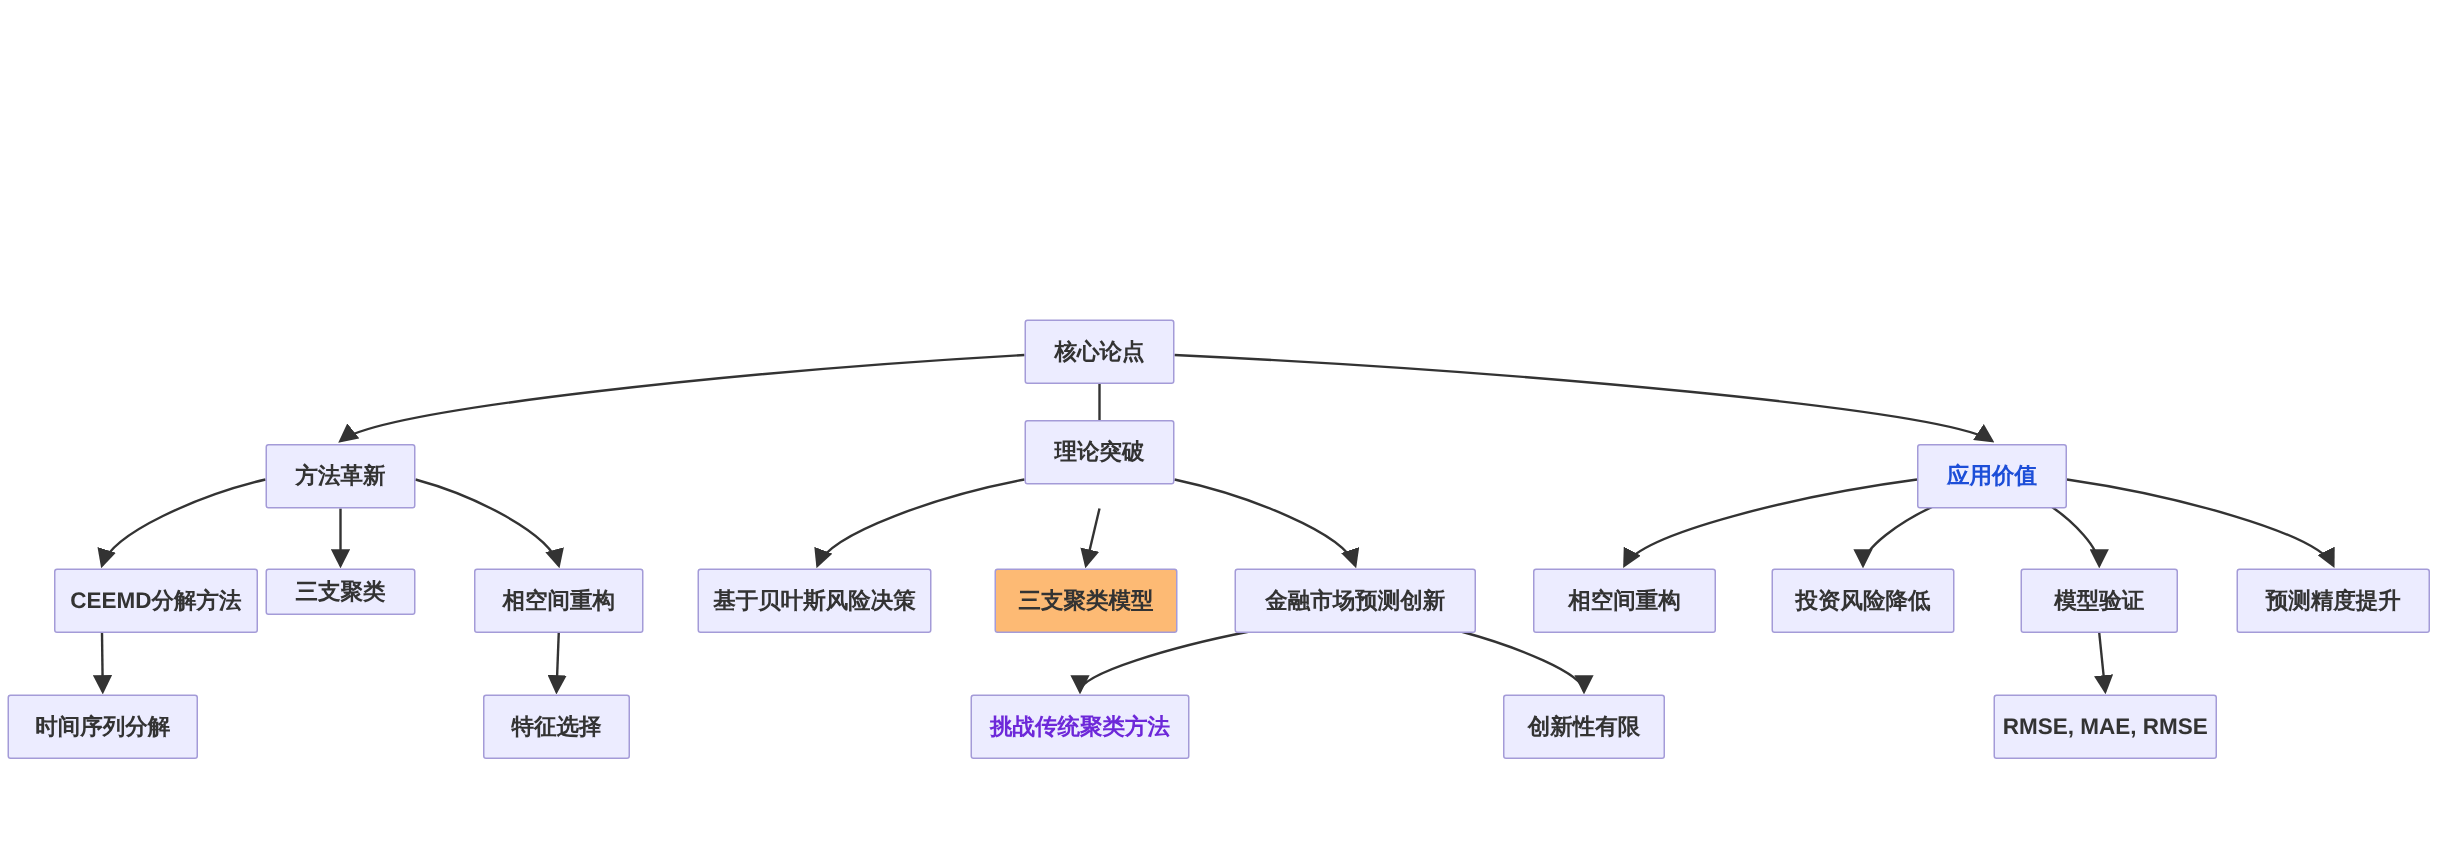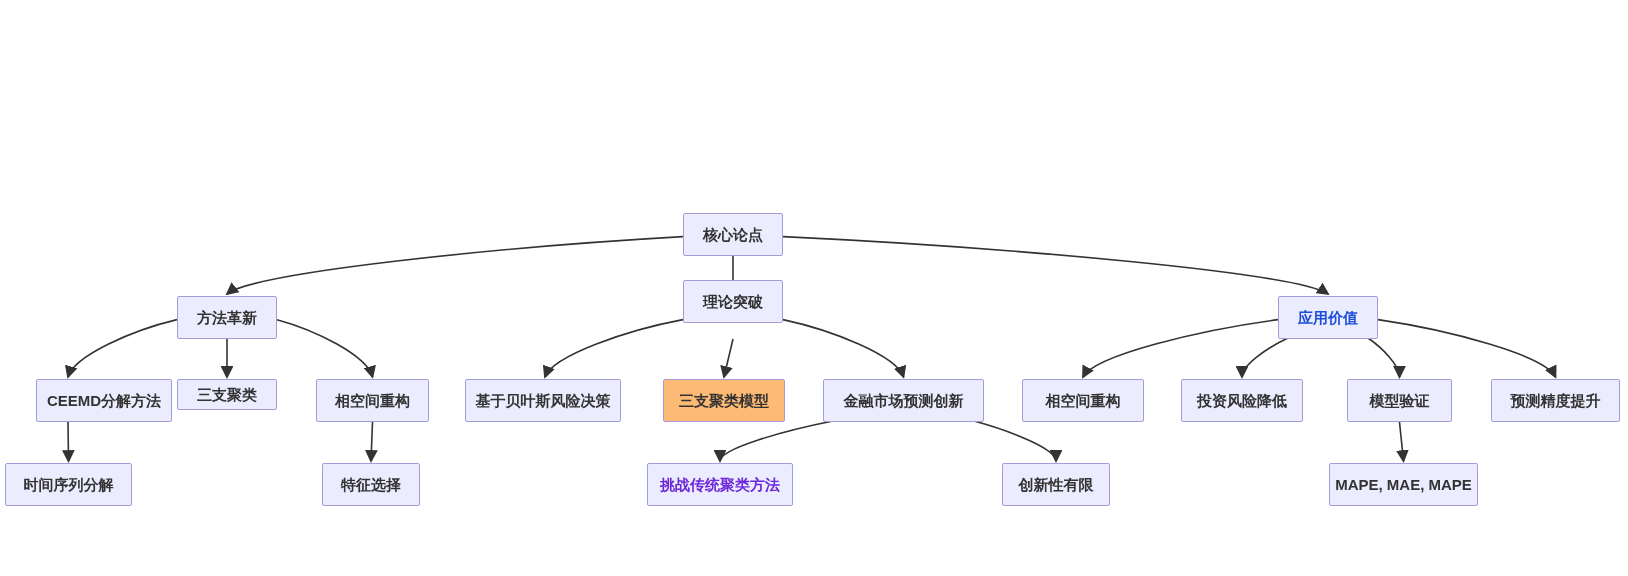--- a/index.html
+++ b/index.html
@@ -83,15 +83,15 @@
       <div class="node" style="left: 663px; top: 379px; width: 122px; height: 43px; background: #fdba74; border: 1px solid rgb(164, 155, 216); color: rgb(51, 51, 51);">三支聚类模型</div>
       <div class="node" style="left: 823px; top: 379px; width: 161px; height: 43px; background: rgb(236, 236, 255); border: 1px solid rgb(164, 155, 216); color: rgb(51, 51, 51);">金融市场预测创新</div>
       <div class="node" style="left: 1022px; top: 379px; width: 122px; height: 43px; background: rgb(236, 236, 255); border: 1px solid rgb(164, 155, 216); color: rgb(51, 51, 51);">相空间重构</div>
       <div class="node" style="left: 1181px; top: 379px; width: 122px; height: 43px; background: rgb(236, 236, 255); border: 1px solid rgb(164, 155, 216); color: rgb(51, 51, 51);">投资风险降低</div>
       <div class="node" style="left: 1347px; top: 379px; width: 105px; height: 43px; background: rgb(236, 236, 255); border: 1px solid rgb(164, 155, 216); color: rgb(51, 51, 51);">模型验证</div>
       <div class="node" style="left: 1491px; top: 379px; width: 129px; height: 43px; background: rgb(236, 236, 255); border: 1px solid rgb(164, 155, 216); color: rgb(51, 51, 51);">预测精度提升</div>
       <div class="node" style="left: 5px; top: 463px; width: 127px; height: 43px; background: rgb(236, 236, 255); border: 1px solid rgb(164, 155, 216); color: rgb(51, 51, 51);">时间序列分解</div>
       <div class="node" style="left: 322px; top: 463px; width: 98px; height: 43px; background: rgb(236, 236, 255); border: 1px solid rgb(164, 155, 216); color: rgb(51, 51, 51);">特征选择</div>
       <div class="node" style="left: 647px; top: 463px; width: 146px; height: 43px; background: rgb(236, 236, 255); border: 1px solid rgb(164, 155, 216); color: #6d28d9;">挑战传统聚类方法</div>
       <div class="node" style="left: 1002px; top: 463px; width: 108px; height: 43px; background: rgb(236, 236, 255); border: 1px solid rgb(164, 155, 216); color: rgb(51, 51, 51);">创新性有限</div>
-      <div class="node" style="left: 1329px; top: 463px; width: 149px; height: 43px; background: rgb(236, 236, 255); border: 1px solid rgb(164, 155, 216); color: rgb(51, 51, 51);">MAPE, MAE, MAPE</div>
+      <div class="node" style="left: 1329px; top: 463px; width: 149px; height: 43px; background: rgb(236, 236, 255); border: 1px solid rgb(164, 155, 216); color: rgb(51, 51, 51);">RMSE, MAE, RMSE</div>
     </div>
 </div>
 
 </body></html>

